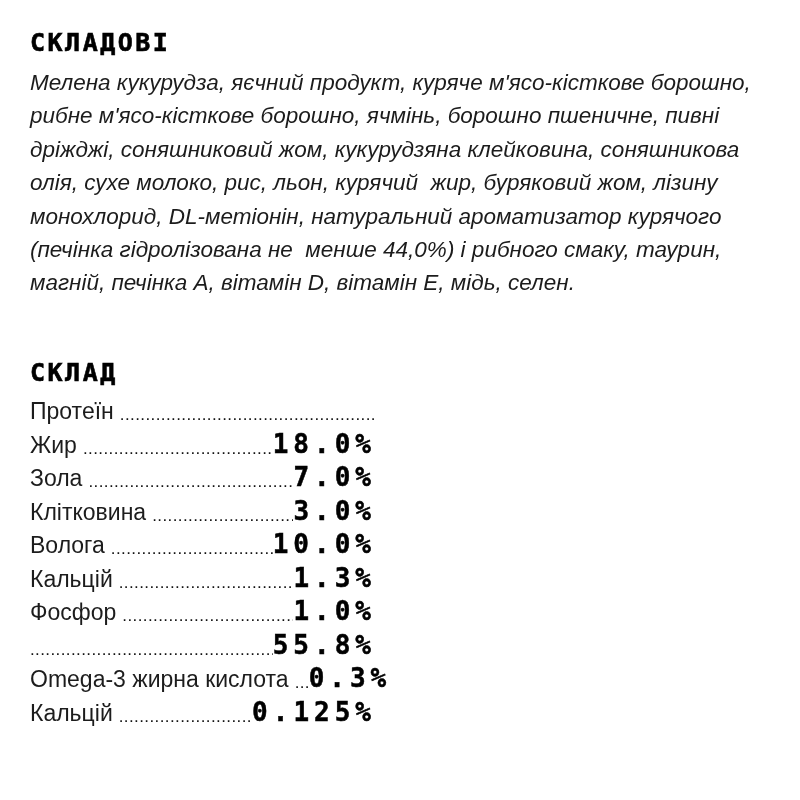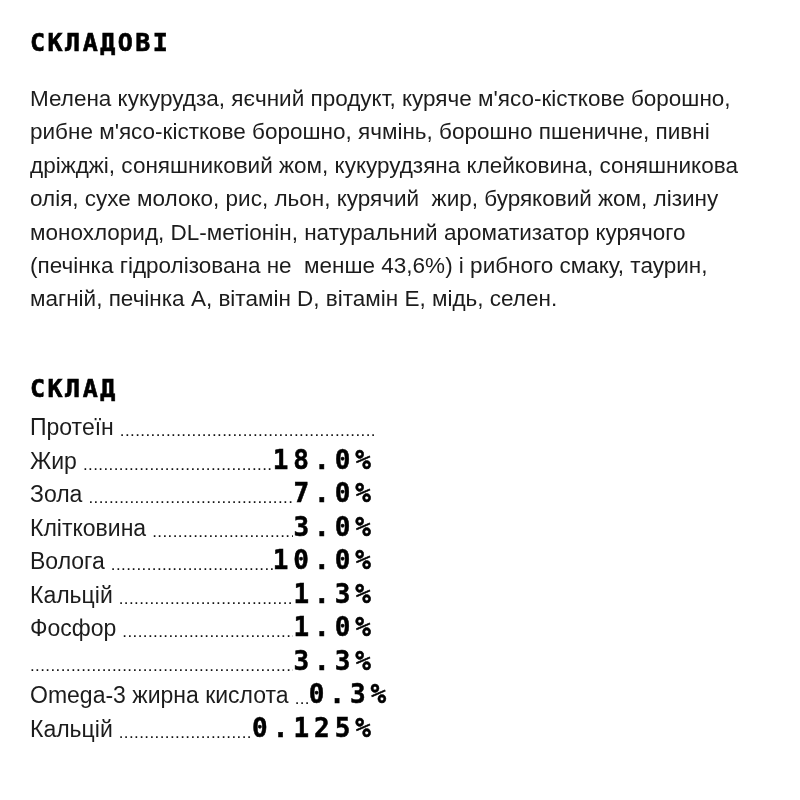--- a/index.html
+++ b/index.html
@@ -17,21 +17,22 @@
   .section-heading {
     font-family: "DejaVu Sans Mono", monospace;
     font-weight: 700;
     font-size: 25px;
     line-height: 34px;
     letter-spacing: 2.5px;
     color: #000000;
     -webkit-text-stroke: 0.6px currentColor;
   }
   .ingredients-text {
-    margin-top: 22px;
+    margin-top: 6px;
+    font-style: italic;
   }
   .para-line {
     font-size: 22.5px;
     line-height: 33.4px;
     white-space: pre;
     color: #1c1c1c;
   }
   .composition-heading {
     margin-top: 56px;
   }
@@ -77,21 +78,21 @@
 <div class="page">
 
   <div class="section-heading">СКЛАДОВІ</div>
 
   <div class="ingredients-text">
     <div class="para-line">Мелена кукурудза, яєчний продукт, куряче м'ясо-кісткове борошно,</div>
     <div class="para-line">рибне м'ясо-кісткове борошно, ячмінь, борошно пшеничне, пивні</div>
     <div class="para-line">дріжджі, соняшниковий жом, кукурудзяна клейковина, соняшникова</div>
     <div class="para-line">олія, сухе молоко, рис, льон, курячий  жир, буряковий жом, лізину</div>
     <div class="para-line">монохлорид, DL-метіонін, натуральний ароматизатор курячого</div>
-    <div class="para-line">(печінка гідролізована не  менше 43,6%) і рибного смаку, таурин,</div>
+    <div class="para-line">(печінка гідролізована не  менше 44,0%) і рибного смаку, таурин,</div>
     <div class="para-line">магній, печінка А, вітамін D, вітамін Е, мідь, селен.</div>
   </div>
 
   <div class="section-heading composition-heading">СКЛАД</div>
 
   <div class="composition-table">
 
     <div class="comp-row">
       <span class="comp-label">Протеїн</span>
       <span class="comp-leader">........................................................................................................................</span>
@@ -128,21 +129,21 @@
     </div>
 
     <div class="comp-row">
       <span class="comp-label">Фосфор</span>
       <span class="comp-leader">........................................................................................................................</span>
       <span class="comp-value">1.0%</span>
     </div>
 
     <div class="comp-row">
       <span class="comp-leader">........................................................................................................................</span>
-      <span class="comp-value">3.3%</span>
+      <span class="comp-value">55.8%</span>
     </div>
 
     <div class="comp-row">
       <span class="comp-label">Omega-3 жирна кислота</span>
       <span class="comp-leader">........................................................................................................................</span>
       <span class="comp-value">0.3%</span>
     </div>
 
     <div class="comp-row">
       <span class="comp-label">Кальцій</span>

